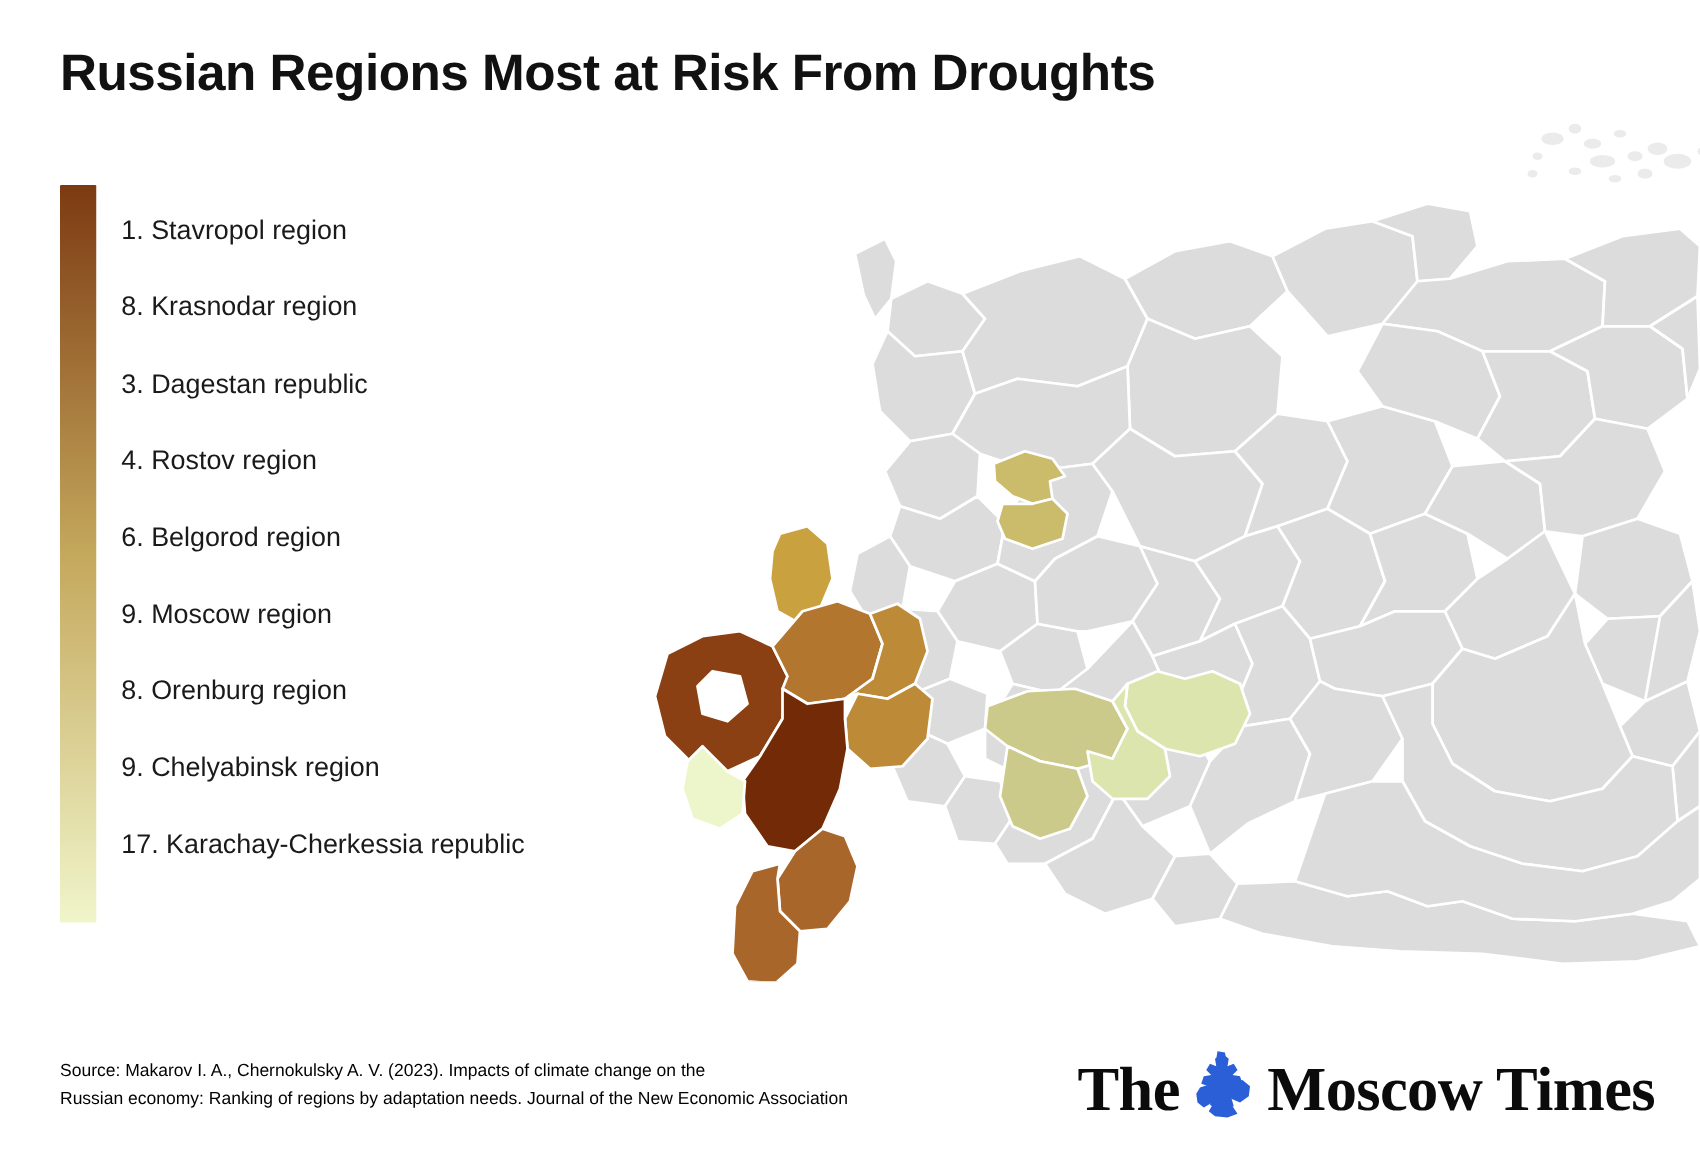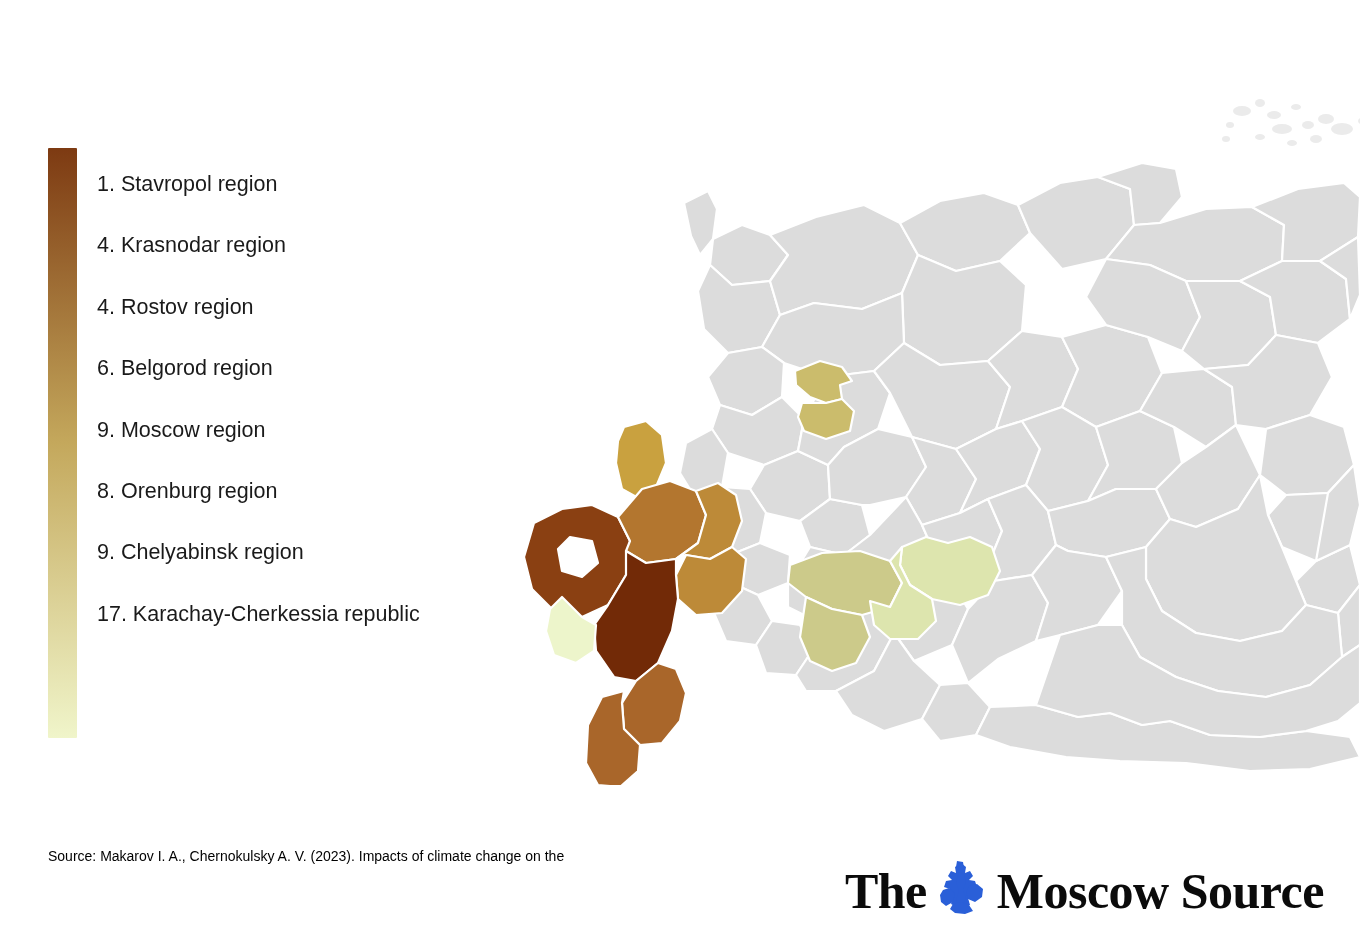--- a/index.html
+++ b/index.html
@@ -97,21 +97,20 @@
   .source div { white-space: nowrap; }
 
   .logo {
     position: absolute;
     right: 36px;
     top: 840px;
     height: 62px;
     display: flex;
     align-items: center;
     gap: 8px;
-    margin-top: 20px;
   }
   .logo-text {
     font-family: "Liberation Serif", serif;
     font-weight: 700;
     font-size: 50px;
     line-height: 1;
     color: #0b0b0b;
     letter-spacing: -0.5px;
   }
   .logo-emblem {
@@ -119,27 +118,29 @@
     height: 56px;
     flex: 0 0 54px;
     position: relative;
     top: -3px;
   }
 </style>
 </head>
 <body style="background: rgb(255, 255, 255);">
 
 <div class="header">
+  <h1 class="title">Russian Regions Most at Risk From Droughts</h1>
 </div>
 
 <div class="legend">
   <div class="legend-bar" id="legend-bar" style="background: linear-gradient(rgb(125, 58, 18) 0%, rgb(196, 168, 92) 50%, rgb(240, 245, 202) 100%);"></div>
   <div class="legend-list">
     <div class="legend-item">1. Stavropol region</div>
-    <div class="legend-item">4. Krasnodar region</div>
+    <div class="legend-item">8. Krasnodar region</div>
+    <div class="legend-item">3. Dagestan republic</div>
     <div class="legend-item">4. Rostov region</div>
     <div class="legend-item">6. Belgorod region</div>
     <div class="legend-item">9. Moscow region</div>
     <div class="legend-item">8. Orenburg region</div>
     <div class="legend-item">9. Chelyabinsk region</div>
     <div class="legend-item">17. Karachay-Cherkessia republic</div>
   </div>
 </div>
 
 <div class="map-wrap">
@@ -247,30 +248,31 @@
       <path class="hl" d="M336,512 L362,524 L392,530 L400,552 L386,578 L362,586 L340,576 L330,552 Z" fill="#ccca8a" stroke="#ffffff"></path>
 
       <path class="hl" d="M432,462 L456,452 L478,458 L500,452 L522,462 L530,486 L518,510 L490,520 L462,514 L440,500 L430,480 Z" fill="#dde5ae" stroke="#ffffff"></path>
       <path class="hl" d="M420,476 L432,462 L430,480 L440,500 L462,514 L466,536 L448,554 L420,554 L404,540 L400,516 L420,522 L432,498 Z" fill="#dde5ae" stroke="#ffffff"></path>
     </g>
   </svg>
 </div>
 
 <div class="source">
   <div>Source: Makarov I. A., Chernokulsky A. V. (2023). Impacts of climate change on the</div>
+  <div>Russian economy: Ranking of regions by adaptation needs. Journal of the New Economic Association</div>
 </div>
 
 <div class="logo">
   <span class="logo-text">The</span>
   <span class="logo-emblem">
     <svg viewBox="0 0 54 56" width="54" height="56" aria-hidden="true">
       <g id="emblem-g" fill="#2a5fd8">
         <path d="M26,3 L31,7 L30,13 L35,11 L38,16 L34,20 L40,21 L42,27 L36,29 L41,33 L39,39 L33,38 L35,45 L29,47 L26,41 L22,47 L16,44 L18,38 L12,39 L10,33 L15,29 L9,27 L11,21 L17,20 L13,16 L16,11 L21,13 L20,7 Z"></path>
         <path d="M24,12 L29,14 L31,22 L28,30 L31,38 L28,46 L24,48 L21,40 L24,31 L21,22 Z"></path>
         <path d="M8,30 L14,28 L20,33 L18,42 L11,46 L6,42 L5,35 Z"></path>
         <path d="M34,26 L42,24 L48,29 L47,37 L40,42 L33,39 L31,32 Z"></path>
         <path d="M18,44 L26,42 L34,45 L38,51 L30,54 L20,53 L15,49 Z"></path>
         <path d="M22,1 L28,2 L29,8 L25,10 L21,7 Z"></path>
       </g>
     </svg>
   </span>
-  <span class="logo-text">Moscow Source</span>
+  <span class="logo-text">Moscow Times</span>
 </div>
 
 </body></html>

